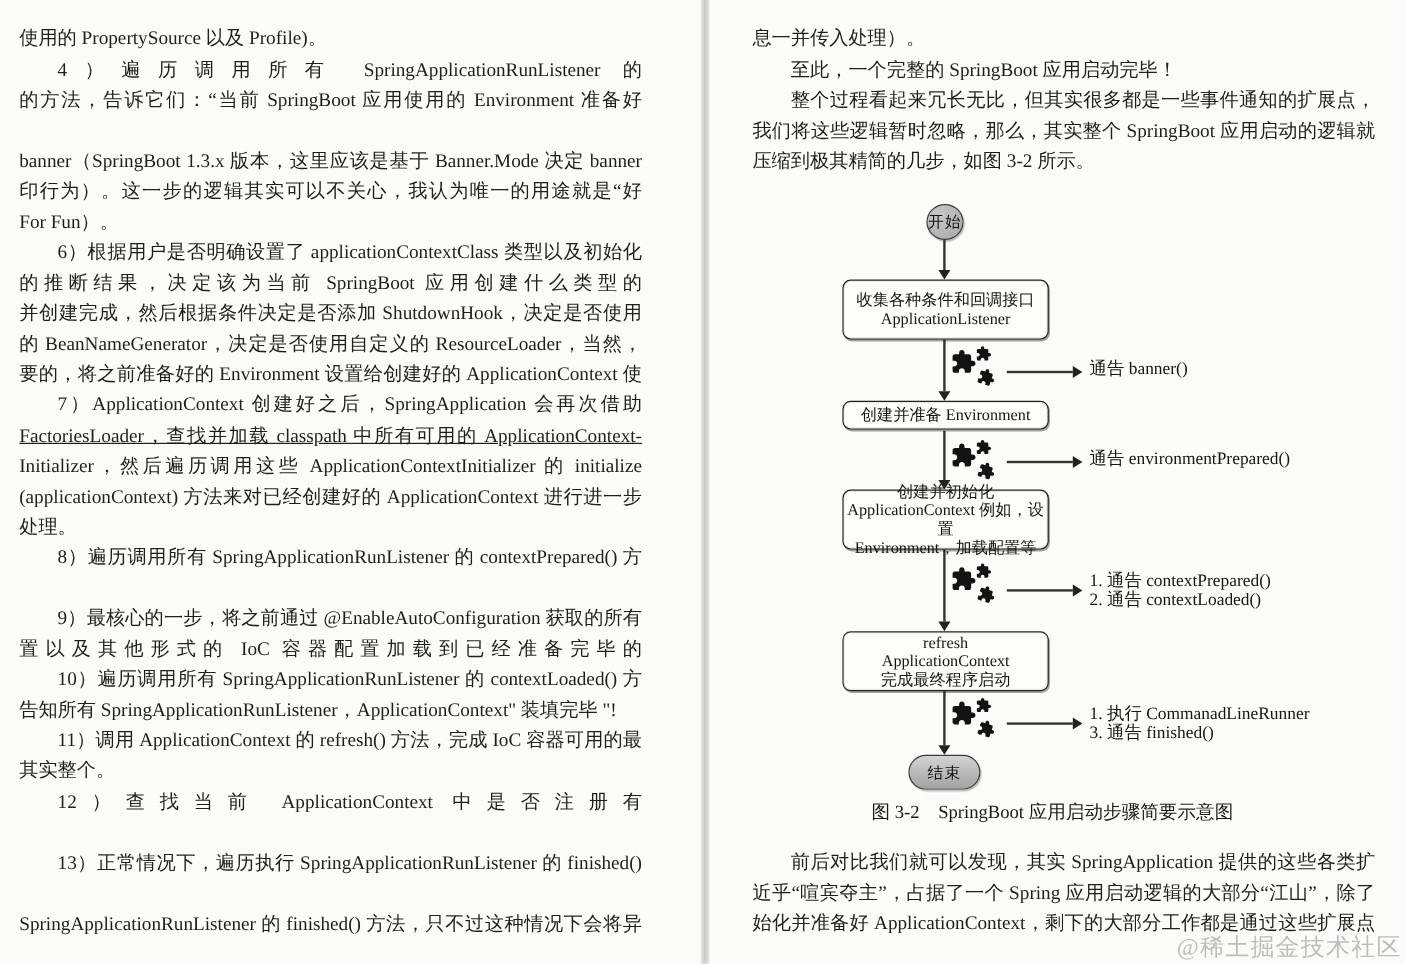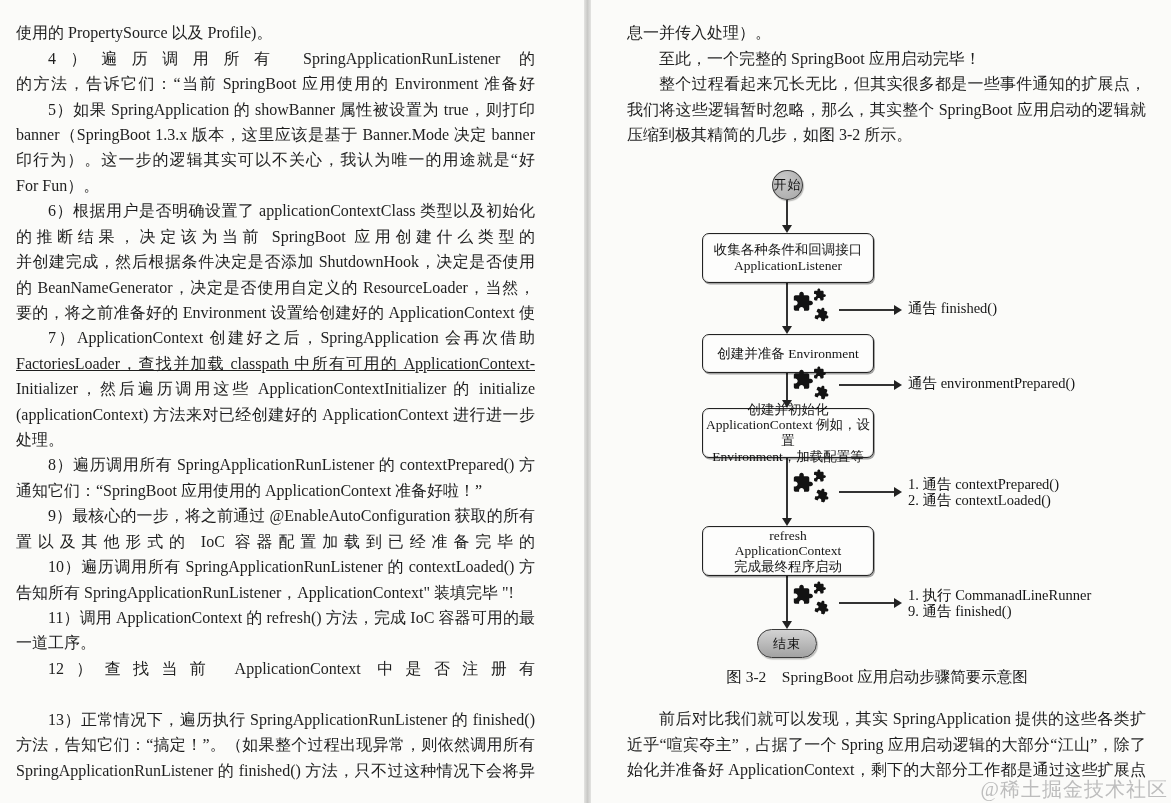--- a/index.html
+++ b/index.html
@@ -79,45 +79,42 @@
 </style>
 </head>
 <body>
 
 <div class="divider"></div>
 
 <div class="col" id="left-col" style="left:16px; top:0; width:519px; height:716px;">
     <div class="tline plast" style="top: 20.3px;">使用的 PropertySource 以及 Profile)。</div>
     <div class="tline ind" style="top: 45.7px;">4）遍历调用所有 SpringApplicationRunListener 的 environmentPrepared()</div>
     <div class="tline plast" style="top: 71.1px;">的方法，告诉它们：“当前 SpringBoot 应用使用的 Environment 准备好咯！”。</div>
-    <div class="tline ind" style="top: 96.6px;">5）如果 SpringApplication 的 showBanner 属性被设置为 true，则打印</div>
     <div class="tline" style="top: 122px;">banner（SpringBoot 1.3.x 版本，这里应该是基于 Banner.Mode 决定 banner 的打</div>
     <div class="tline" style="top: 147.4px;">印行为）。这一步的逻辑其实可以不关心，我认为唯一的用途就是“好玩”（Just</div>
     <div class="tline plast" style="top: 172.8px;">For Fun）。</div>
     <div class="tline ind" style="top: 198.2px;">6）根据用户是否明确设置了 applicationContextClass 类型以及初始化阶段</div>
     <div class="tline" style="top: 223.7px;">的推断结果，决定该为当前 SpringBoot 应用创建什么类型的 ApplicationContext</div>
     <div class="tline" style="top: 249.1px;">并创建完成，然后根据条件决定是否添加 ShutdownHook，决定是否使用自定义</div>
     <div class="tline" style="top: 274.5px;">的 BeanNameGenerator，决定是否使用自定义的 ResourceLoader，当然，最重</div>
     <div class="tline" style="top: 299.9px;">要的，将之前准备好的 Environment 设置给创建好的 ApplicationContext 使用。</div>
     <div class="tline ind" style="top: 325.3px;">7）ApplicationContext 创建好之后，SpringApplication 会再次借助 Spring-</div>
     <div class="tline" style="top: 350.8px; text-decoration: underline;">FactoriesLoader，查找并加载 classpath 中所有可用的 ApplicationContext-</div>
     <div class="tline" style="top: 376.2px;">Initializer，然后遍历调用这些 ApplicationContextInitializer 的 initialize</div>
     <div class="tline" style="top: 401.6px;">(applicationContext) 方法来对已经创建好的 ApplicationContext 进行进一步的</div>
     <div class="tline plast" style="top: 427px;">处理。</div>
     <div class="tline ind" style="top: 452.4px;">8）遍历调用所有 SpringApplicationRunListener 的 contextPrepared() 方法，</div>
-    <div class="tline plast" style="top: 477.9px;">通知它们：“SpringBoot 应用使用的 ApplicationContext 准备好啦！”</div>
     <div class="tline ind" style="top: 503.3px;">9）最核心的一步，将之前通过 @EnableAutoConfiguration 获取的所有配</div>
     <div class="tline" style="top: 528.7px;">置以及其他形式的 IoC 容器配置加载到已经准备完毕的 ApplicationContext。</div>
     <div class="tline ind" style="top: 554.1px;">10）遍历调用所有 SpringApplicationRunListener 的 contextLoaded() 方法，</div>
     <div class="tline plast" style="top: 579.5px;">告知所有 SpringApplicationRunListener，ApplicationContext" 装填完毕 "!</div>
     <div class="tline ind" style="top: 605px;">11）调用 ApplicationContext 的 refresh() 方法，完成 IoC 容器可用的最后</div>
-    <div class="tline plast" style="top: 630.4px;">一道工序。</div>
+    <div class="tline plast" style="top: 630.4px;">其实整个。</div>
     <div class="tline ind" style="top: 655.8px;">12）查找当前 ApplicationContext 中是否注册有 CommandLineRunner，如</div>
     <div class="tline ind" style="top: 706.6px;">13）正常情况下，遍历执行 SpringApplicationRunListener 的 finished()</div>
-    <div class="tline" style="top: 732.1px;">方法，告知它们：“搞定！”。（如果整个过程出现异常，则依然调用所有</div>
     <div class="tline" style="top: 757.5px;">SpringApplicationRunListener 的 finished() 方法，只不过这种情况下会将异常信</div>
   </div>
 
 <div class="col" id="right-top" style="left:627px; top:0; width:519px; height:160px;">
     <div class="tline plast" style="top: 20.3px;">息一并传入处理）。</div>
     <div class="tline ind plast" style="top: 45.8px;">至此，一个完整的 SpringBoot 应用启动完毕！</div>
     <div class="tline ind" style="top: 71.2px;">整个过程看起来冗长无比，但其实很多都是一些事件通知的扩展点，如果</div>
     <div class="tline" style="top: 96.6px;">我们将这些逻辑暂时忽略，那么，其实整个 SpringBoot 应用启动的逻辑就可以</div>
     <div class="tline plast" style="top: 122.1px;">压缩到极其精简的几步，如图 3-2 所示。</div>
   </div>
@@ -145,21 +142,21 @@
   <div class="ah-down" style="top:235px;"></div>
   <div class="vl" style="top:293px; height:60px;"></div>
   <div class="ah-down" style="top:353px;"></div>
   <div class="vl" style="top:411px; height:45px;"></div>
   <div class="ah-down" style="top:456px;"></div>
 
   <div class="fbox" style="top:68px;  height:50px;">
       <span class="ln">收集各种条件和回调接口</span>
       <span class="ln">ApplicationListener</span>
     </div>
-  <div class="fbox" style="top:169px; height:39px;">
+  <div class="fbox" style="top:169px; height:24px;">
       <span class="ln">创建并准备 Environment</span>
     </div>
   <div class="fbox" style="top:243px; height:50px;">
       <span class="ln">创建并初始化</span>
       <span class="ln">ApplicationContext 例如，设置</span>
       <span class="ln">Environment，加载配置等</span>
     </div>
   <div class="fbox" style="top:361px; height:50px;">
       <span class="ln">refresh</span>
       <span class="ln">ApplicationContext</span>
@@ -192,30 +189,30 @@
   <div class="hl" style="top:144px;"></div>
   <div class="ah-right" style="top:140px;"></div>
   <div class="hl" style="top:219px;"></div>
   <div class="ah-right" style="top:215px;"></div>
   <div class="hl" style="top:326px;"></div>
   <div class="ah-right" style="top:322px;"></div>
   <div class="hl" style="top:437px;"></div>
   <div class="ah-right" style="top:433px;"></div>
 
   <div class="ann" style="top:136px;">
-      <span class="ln">通告 finished()</span>
+      <span class="ln">通告 banner()</span>
     </div>
   <div class="ann" style="top:211px;">
       <span class="ln">通告 environmentPrepared()</span>
     </div>
   <div class="ann" style="top:312px;">
       <span class="ln">1. 通告 contextPrepared()</span>
       <span class="ln">2. 通告 contextLoaded()</span>
     </div>
   <div class="ann" style="top:423px;">
       <span class="ln">1. 执行 CommanadLineRunner</span>
-      <span class="ln">9. 通告 finished()</span>
+      <span class="ln">3. 通告 finished()</span>
     </div>
 
   <div class="caption">图 3-2　SpringBoot 应用启动步骤简要示意图</div>
 </div>
 
 <div class="watermark">@稀土掘金技术社区</div>
 
 </body></html>

